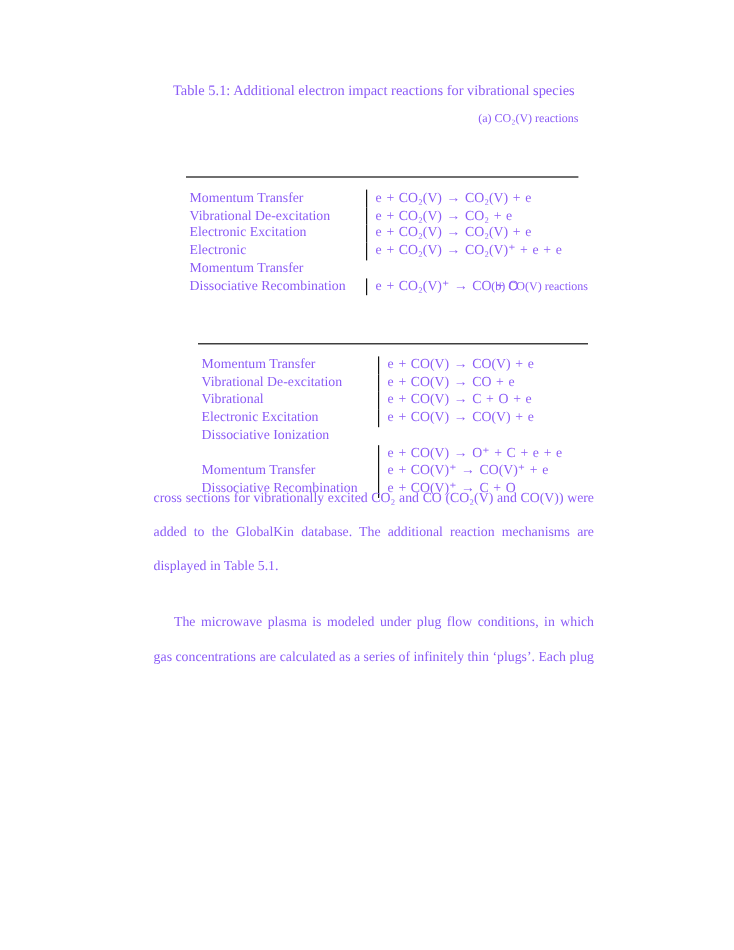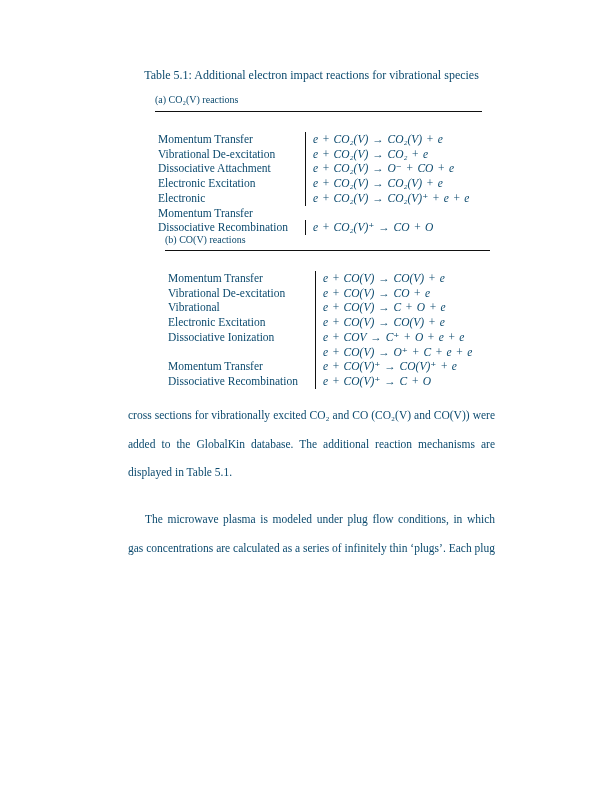--- a/index.html
+++ b/index.html
@@ -1,58 +1,58 @@
 <!DOCTYPE html>
 <html><head>
 <meta charset="utf-8">
 <style>
   html, body { margin: 0; padding: 0; background: #ffffff; }
   .page {
     position: relative;
     width: 612px;
     height: 564px;
     background: #ffffff;
-    color: #0c4a6e;
+    color: #8b5cf6;
     font-family: "Liberation Serif", "DejaVu Serif", serif;
     overflow: hidden;
   }
   .table-title {
     position: absolute;
     left: 110px; top: 68px; width: 403px;
     font-size: 12px;
     text-align: center;
     white-space: nowrap;
   }
   .subcap {
     position: absolute;
     font-size: 10px;
-    text-align: left;
+    text-align: right;
   }
   .subcap-a { left: 155px; top: 94px;  width: 327px; }
   .subcap-b { left: 165px; top: 234px; width: 325px; }
   .tbl {
     position: absolute;
     border-top: 1.4px solid #111111;
-    padding-top: 20px;
+    padding-top: 10px;
+    margin-top: 36px;
   }
   .tbl-a { left: 155px; top: 111px; width: 327px; }
   .tbl-b { left: 165px; top: 250px; width: 325px; }
   .trow { display: flex; line-height: 14.7px; }
   .tlabel {
     width: 147px;
     padding-left: 3px;
     flex: none;
     font-size: 11.5px;
   }
   .tformula {
     flex: 1;
     border-left: 1px solid #111111;
     padding-left: 7px;
     font-size: 11.5px;
-    font-style: italic;
     word-spacing: 1px;
     white-space: nowrap;
   }
   .body-text {
     position: absolute;
     left: 110px; top: 383px; width: 403px;
     font-size: 11.5px;
     line-height: 28.7px;
     text-align: justify;
   }
@@ -78,24 +78,20 @@
       <div class="trow">
         <span class="tlabel">Momentum Transfer</span>
         <span class="tformula">e + CO₂(V) → CO₂(V) + e</span>
       </div>
 
       <div class="trow">
         <span class="tlabel">Vibrational De-excitation</span>
         <span class="tformula">e + CO₂(V) → CO₂ + e</span>
       </div>
 
-      <div class="trow">
-        <span class="tlabel">Dissociative Attachment</span>
-        <span class="tformula">e + CO₂(V) → O⁻ + CO + e</span>
-      </div>
 
       <div class="trow">
         <span class="tlabel">Electronic Excitation</span>
         <span class="tformula">e + CO₂(V) → CO₂(V) + e</span>
       </div>
 
       <div class="trow">
         <span class="tlabel">Electronic</span>
         <span class="tformula">e + CO₂(V) → CO₂(V)⁺ + e + e</span>
       </div>
@@ -129,21 +125,20 @@
         <span class="tformula">e + CO(V) → C + O + e</span>
       </div>
 
       <div class="trow">
         <span class="tlabel">Electronic Excitation</span>
         <span class="tformula">e + CO(V) → CO(V) + e</span>
       </div>
 
       <div class="trow">
         <span class="tlabel">Dissociative Ionization</span>
-        <span class="tformula">e + COV → C⁺ + O + e + e</span>
       </div>
 
       <div class="trow">
         <span class="tlabel"></span>
         <span class="tformula">e + CO(V) → O⁺ + C + e + e</span>
       </div>
 
       <div class="trow">
         <span class="tlabel">Momentum Transfer</span>
         <span class="tformula">e + CO(V)⁺ → CO(V)⁺ + e</span>

